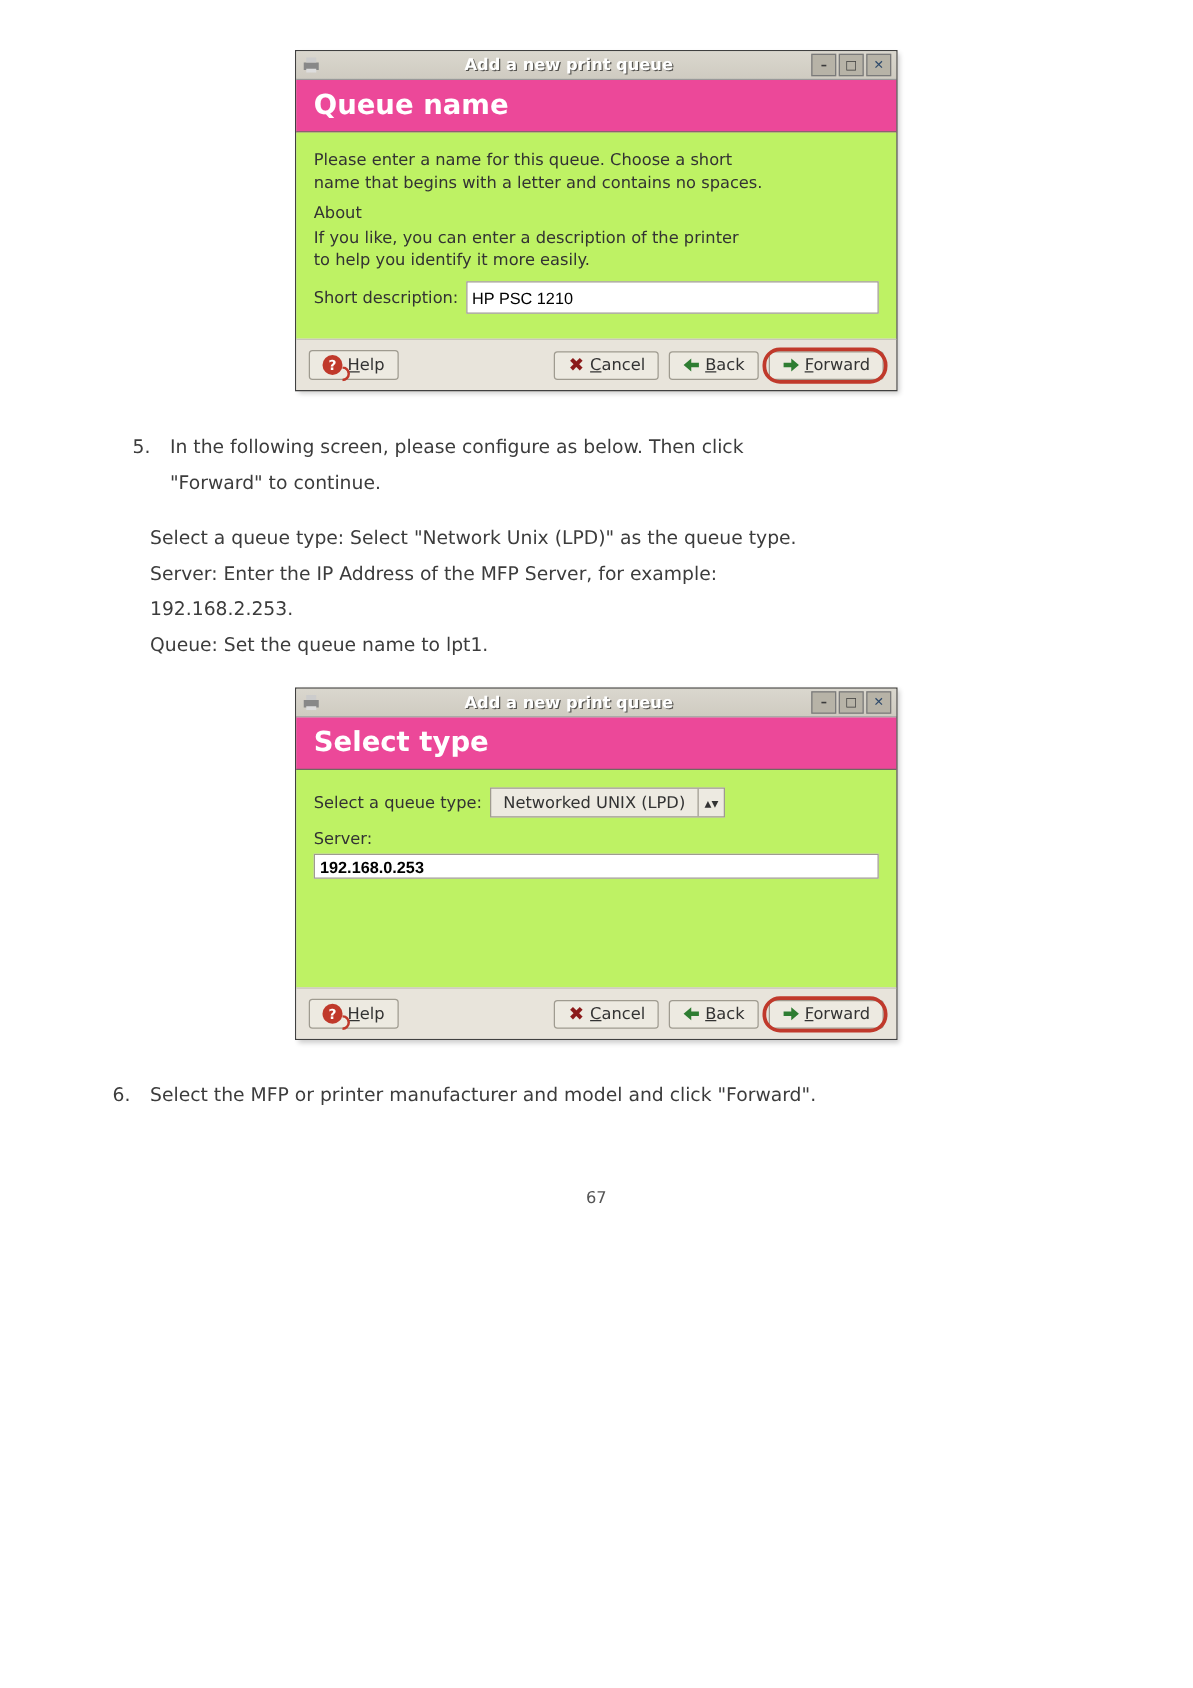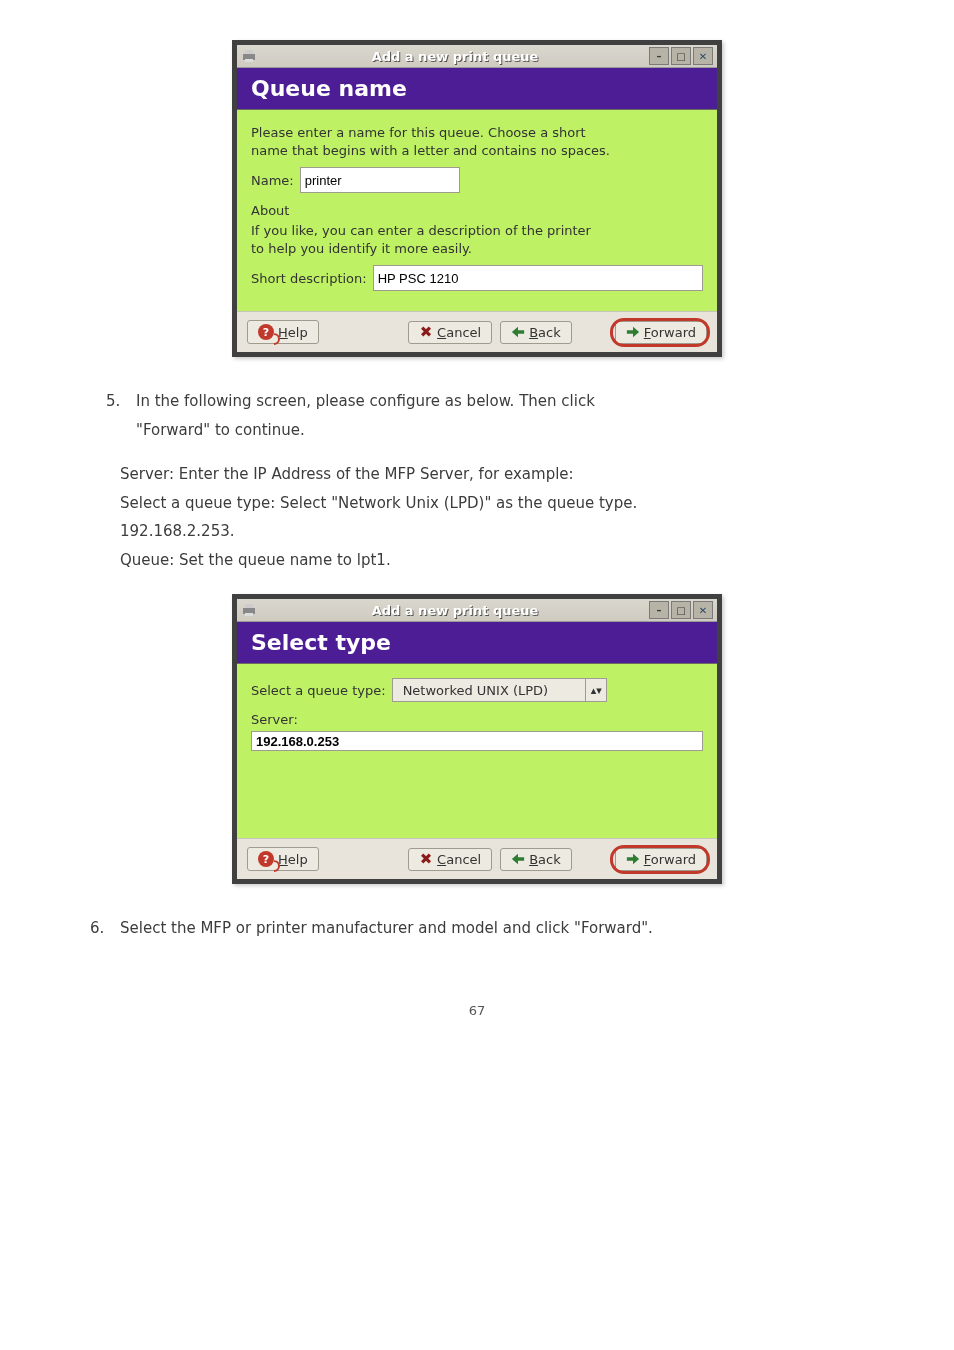--- a/index.html
+++ b/index.html
@@ -8,21 +8,21 @@
     font-family: "DejaVu Sans", Verdana, Arial, sans-serif;
     font-size: 14px;
     color: #333;
     background: #fff;
     width: 954px;
     box-sizing: border-box;
   }
   .dialog {
     width: 480px;
     margin: 0 auto 30px auto;
-    border: 5px solid #404040;
+    border: 1px solid #404040;
     background: #E8E4DB;
     box-shadow: 2px 2px 4px rgba(0,0,0,0.2);
     user-select: none;
   }
   .titlebar {
     display: flex;
     align-items: center;
     padding: 2px 4px;
     background: linear-gradient(to bottom, #DAD7CE, #CFCBC1);
     border-bottom: 1px solid #999;
@@ -45,21 +45,21 @@
   .win-btn {
     width: 18px; height: 16px;
     background: #B7B3A7;
     border: 1px solid #7a7a7a;
     display:flex; align-items:center; justify-content:center;
     font-size:10px; font-weight:bold;
     color:#3b3b3b;
   }
   .win-btn.close { color:#2e4a6b; }
   .banner {
-    background: #4c1d95;
+    background: #ec4899;
     color: #fff;
     font-size: 22px;
     font-weight: bold;
     padding: 8px 14px;
     border-bottom: 1px solid #6d6a60;
   }
   .dlg-body {
     padding: 14px 14px 10px 14px;
     background: #bef264;
     font-size: 13px;
@@ -73,21 +73,20 @@
     padding:2px 4px;
     border:1px solid #9f9b90;
     background:#fff;
     height:20px;
   }
   .combo {
     display:inline-flex; align-items:center;
     border:1px solid #9f9b90;
     background:#EDEAE1;
     height:22px;
-    gap:27px;
   }
   .combo .combo-text { padding:0 10px; font-size:13px; }
   .combo .combo-arrow {
     border-left:1px solid #9f9b90;
     width:20px; height:22px;
     display:flex; align-items:center; justify-content:center;
     font-size:11px;
   }
   .cols { display:flex; margin-top:4px; }
   .col { flex:1 1 0; }
@@ -133,21 +132,20 @@
     right:-6px; bottom:-5px;
     background:transparent;
     clip-path: polygon(50% 0, 100% 0, 100% 100%, 50% 100%);
   }
   .x-icon { color:#8B1A1A; font-weight:bold; font-size:15px; }
   .arrow-left svg, .arrow-right svg { width:16px; height:14px; display:block; }
   .arrow-left path { fill:#2E7D32; }
   .arrow-right path { fill:#2E7D32; }
   .highlight {
     position: relative;
-    margin-left: 35px;
   }
   .highlight::after{
     content:"";
     position:absolute;
     left:-6px; top:-4px; right:-4px; bottom:-4px;
     border:3px solid #C0392B;
     border-radius:14px;
     pointer-events:none;
   }
 
@@ -181,24 +179,20 @@
       <span class="win-btn">□</span>
       <span class="win-btn close">✕</span>
     </div>
   </div>
   <div class="banner">Queue name</div>
   <div class="dlg-body">
     <p>
       <span>Please enter a name for this queue.  Choose a short</span><br>
       <span>name that begins with a letter and contains no spaces.</span>
     </p>
-    <div class="row">
-      <span class="label">Name:</span>
-      <input class="text-input" style="width: 150px;" value="printer">
-    </div>
     <div style="margin-bottom:4px;">About</div>
     <p>
       <span>If you like, you can enter a description of the printer</span><br>
       <span>to help you identify it more easily.</span>
     </p>
     <div class="row">
       <span class="label">Short description:</span>
       <input class="text-input" style="flex: 1 1 0%;" value="HP PSC 1210">
     </div>
   </div>
@@ -231,22 +225,22 @@
   </div>
 </div>
 
 <ol class="doc-list" style="list-style:none; margin:16px;">
   <li class="doc-item">
     <span>In the following screen, please configure as below. Then click</span><br>
     <span>"Forward" to continue.</span>
   </li>
 </ol>
 <div class="doc-sub">
+  <div>Select a queue type: Select "Network Unix (LPD)" as the queue type.</div>
   <div>Server: Enter the IP Address of the MFP Server, for example:</div>
-  <div>Select a queue type: Select "Network Unix (LPD)" as the queue type.</div>
   <div>192.168.2.253.</div>
   <div>Queue: Set the queue name to lpt1.</div>
 </div>
 
 <div class="dialog">
   <div class="titlebar">
     <span class="app-icon">
       <svg viewBox="0 0 16 16">
           <rect x="2" y="6" width="12" height="6" fill="#888"></rect>
           <rect x="4" y="2" width="8" height="4" fill="#ccc"></rect>

